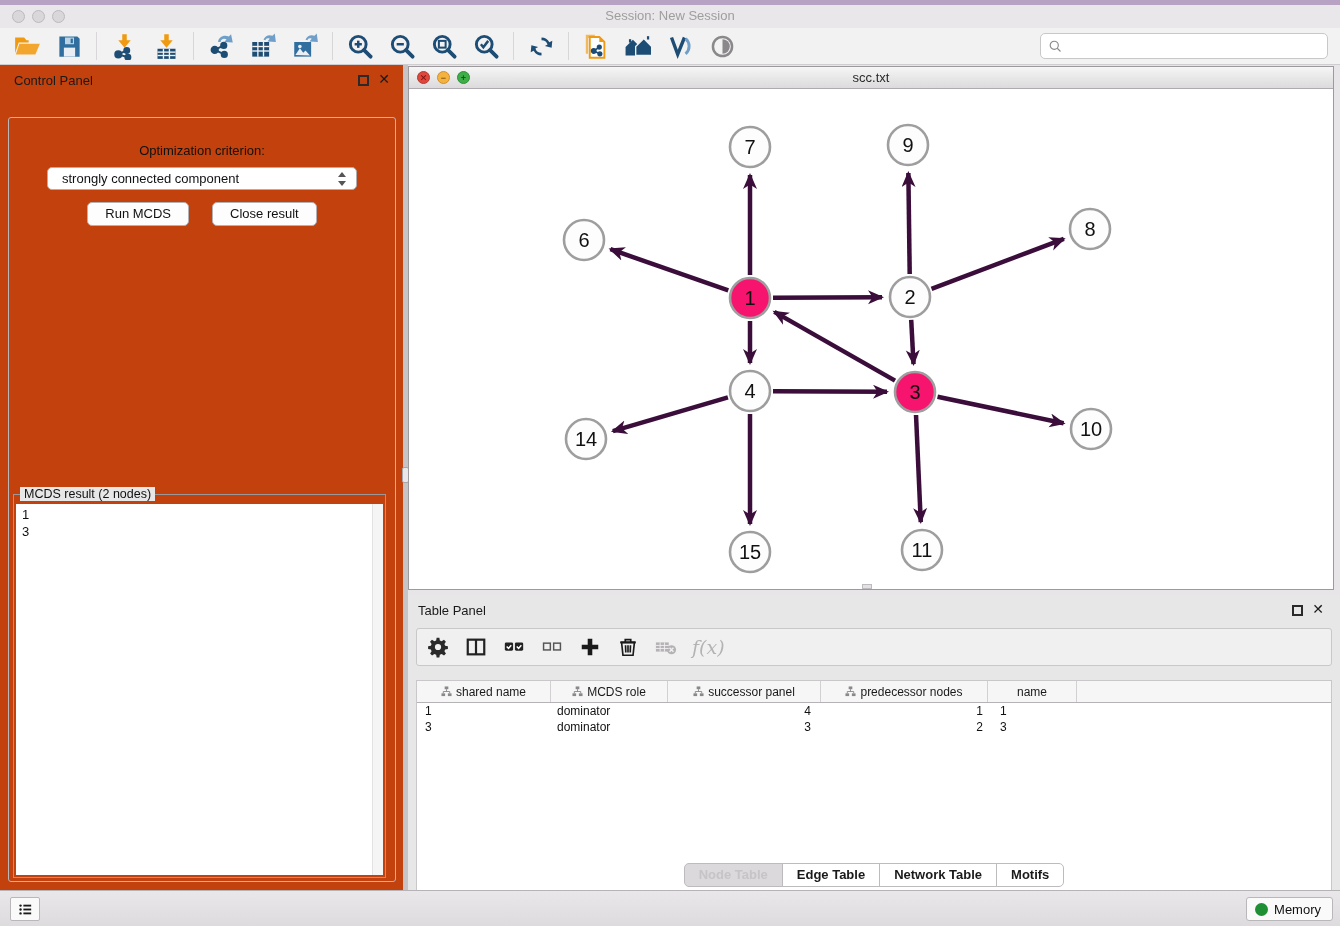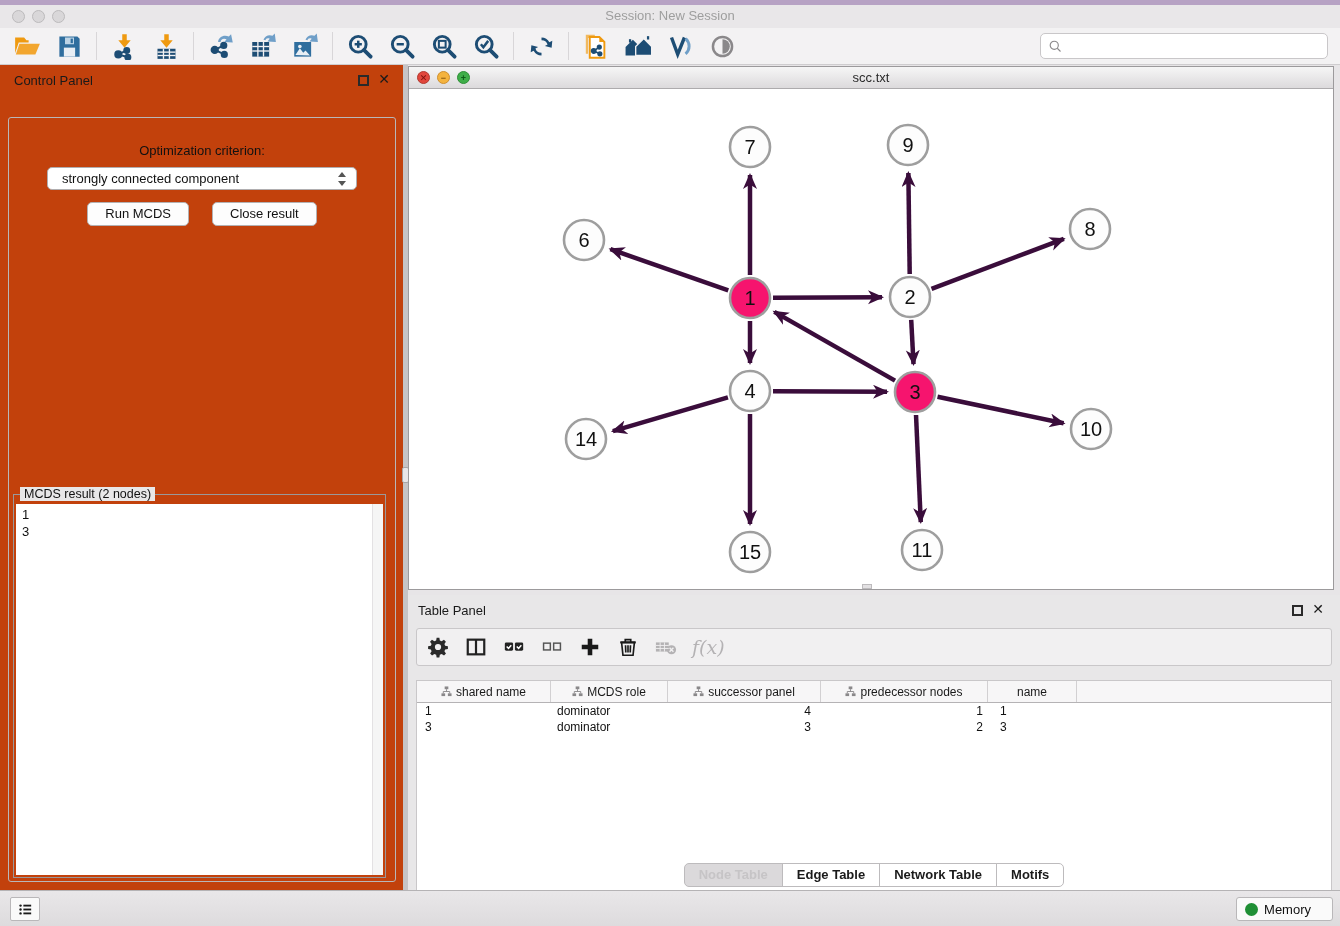--- a/index.html
+++ b/index.html
@@ -97,21 +97,21 @@
   .tbl-cell { line-height:16px; overflow:hidden; white-space:nowrap; }
 
   .tp-tabs { position:absolute; left:0; top:268px; width:100%; }
 
   
   .status-bar { position:absolute; left:0; top:890px; width:100%; height:36px;
                 background:linear-gradient(#e9e7e9,#dddbdd); border-top:1px solid #b5b3b5; }
   .list-btn { position:absolute; left:10px; top:6px; width:30px; height:24px; background:#fafafa;
               border:1px solid #b9b7b9; border-radius:2px; display:flex; align-items:center; justify-content:center; cursor:pointer; }
   .list-btn svg { width:17px; height:17px; }
-  .memory-btn { position:absolute; right:7px; top:6px; height:24px; padding:0 21px 0 8px; display:flex;
+  .memory-btn { position:absolute; right:7px; top:6px; height:24px; padding:0 11px 0 8px; display:flex;
                 align-items:center; gap:6px; background:#fafafa; border:1px solid #b9b7b9; border-radius:3px;
                 font-size:13px; color:#111; cursor:pointer; }
   .mem-dot { width:13px; height:13px; border-radius:50%; background:#1f8f35; }
 </style>
 </head>
 <body>
 
 <div id="app">
 
   <div class="top-strip"></div>

